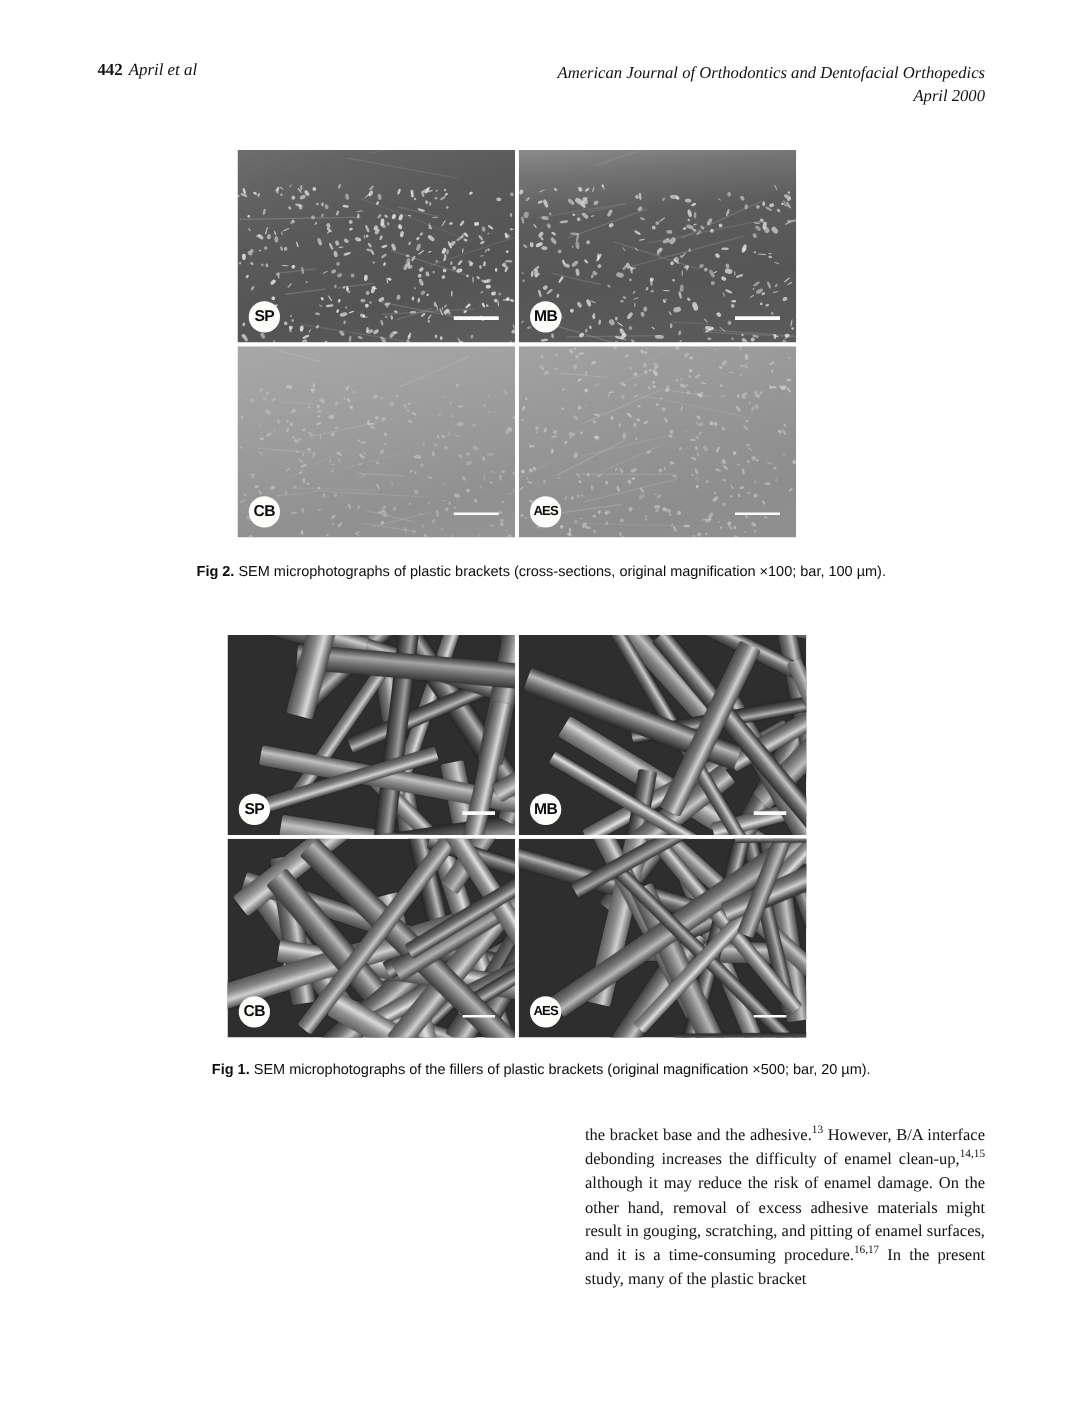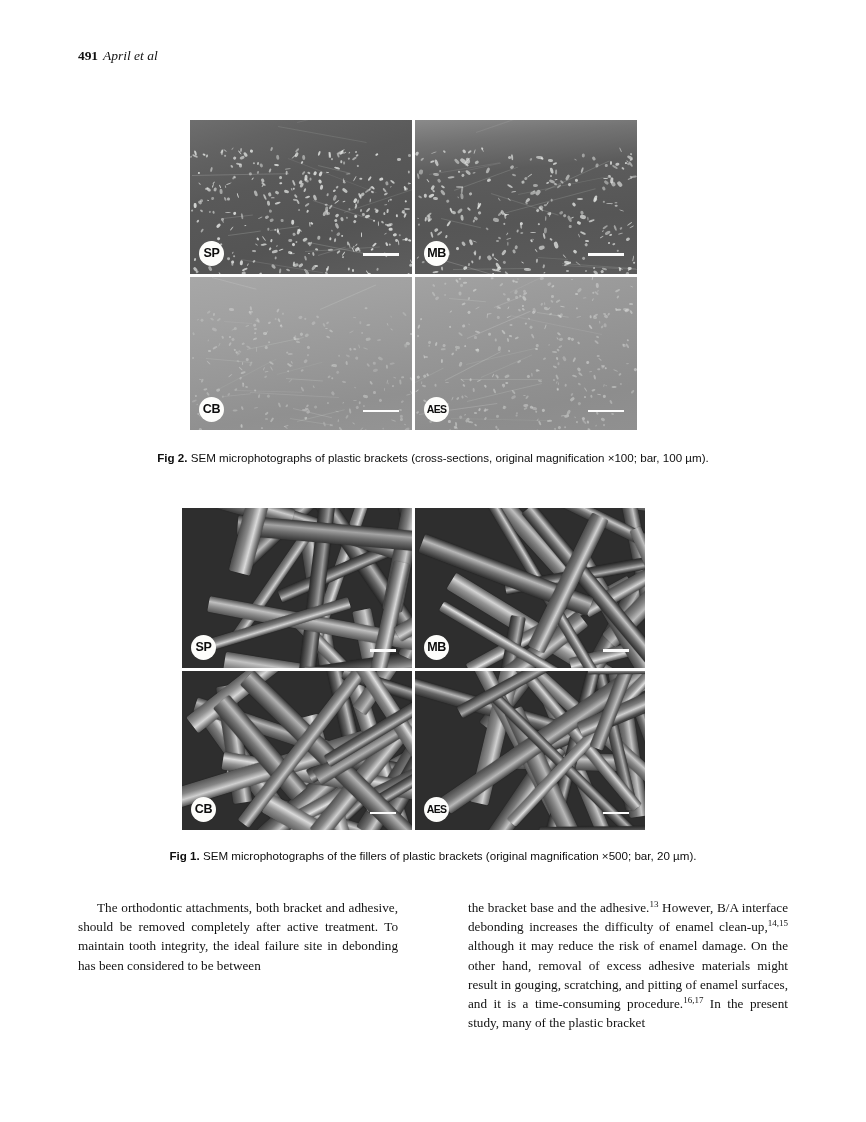--- a/index.html
+++ b/index.html
@@ -162,23 +162,25 @@
     font-size: 9px;
     vertical-align: super;
     line-height: 0;
   }
 </style>
 </head>
 <body>
 
 <div class="running-head">
   <div class="rh-left">
-    <span class="folio">491</span><span>April et al</span>
+    <span class="folio">442</span><span>April et al</span>
   </div>
   <div class="rh-right">
+    <div>American Journal of Orthodontics and Dentofacial Orthopedics</div>
+    <div>April 2000</div>
   </div>
 </div>
 
 <div class="figure-block" id="figure-2">
   <div class="panel-grid">
 
     <div class="panel">
       <div class="sem-cross">
         <div class="base" style="background:linear-gradient(163deg,#6e6e6e 0%,#636363 16%,#595959 38%,#545454 70%,#5e5e5e 100%);"></div>
         <div class="speck-layer" id="sp2-specks">
@@ -1494,18 +1496,17 @@
   </div>
 </div>
 
 <div class="caption" id="caption-3">
   <span class="lead">Fig 1.</span>
   <span>SEM microphotographs of the fillers of plastic brackets (original magnification ×500; bar, 20 µm).</span>
 </div>
 
 <div class="body-cols">
   <div class="col">
-    <p class="indent">The orthodontic attachments, both bracket and adhesive, should be removed completely after active treatment. To maintain tooth integrity, the ideal failure site in debonding has been considered to be between</p>
   </div>
   <div class="col">
     <p><span>the bracket base and the adhesive.</span><sup>13</sup><span> However, B/A interface debonding increases the difficulty of enamel clean-up,</span><sup>14,15</sup><span> although it may reduce the risk of enamel damage. On the other hand, removal of excess adhesive materials might result in gouging, scratching, and pitting of enamel surfaces, and it is a time-consuming procedure.</span><sup>16,17</sup><span> In the present study, many of the plastic bracket</span></p>
   </div>
 </div>
 
 </body></html>

